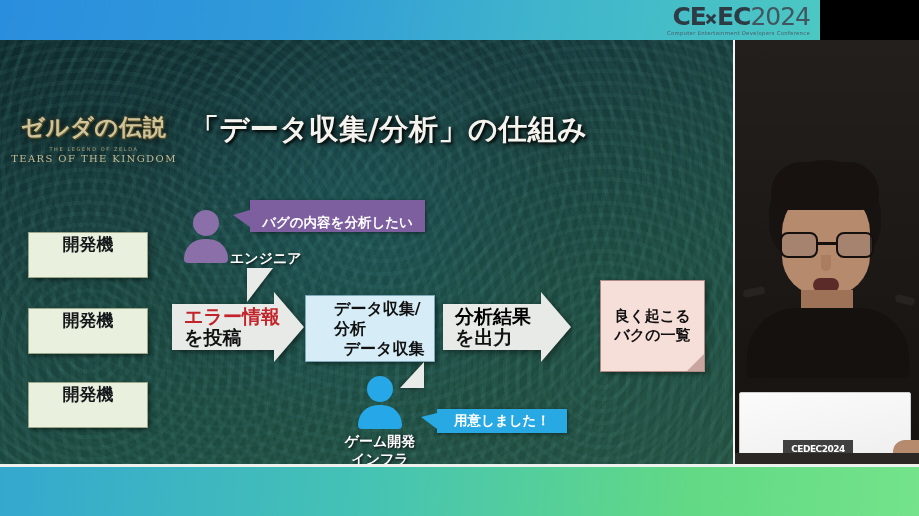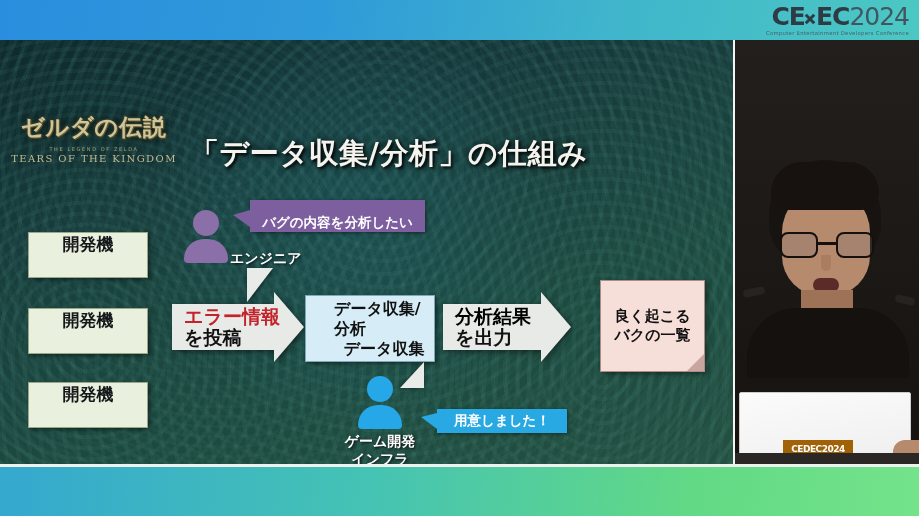--- a/index.html
+++ b/index.html
@@ -6,21 +6,21 @@
   html, body {
     width: 919px; height: 516px;
     overflow: hidden;
     font-family: "DejaVu Sans", "Liberation Sans", sans-serif;
     background: #000;
   }
   #stage { position: relative; width: 919px; height: 516px; }
 
   
   #topbar {
-    position: absolute; left: 0; top: 0; width: 919px; height: 40px;
+    position: absolute; left: 0; top: 0; width: 820px; height: 40px;
     background: linear-gradient(100deg, #2a8ede 0%, #2f9ad9 35%, #3fb4cc 65%, #4cc8c3 100%);
   }
   #topbar-logo {
     position: absolute; right: 10px; top: 4px;
     text-align: right; line-height: 1;
     color: #2b3a42;
   }
   .logo-main {
     font-size: 25px; font-weight: bold; letter-spacing: -1px;
     color: #2d3b44; white-space: nowrap;
@@ -86,21 +86,21 @@
     white-space:nowrap;
   }
   #zelda .zl-sub1 { font-size:5px; color:#a79c74; letter-spacing:1.6px; margin-top:3px; white-space:nowrap;}
   #zelda .zl-sub2 { font-size:10px; color:#c4bb91; letter-spacing:1.4px; margin-top:1px; white-space:nowrap; font-family:"DejaVu Serif", serif;}
 
   
   #slide-title {
     position:absolute; left:190px; top:70px; width:420px;
     font-size:29px; font-weight:bold; color:#f4f3ee;
     text-shadow: 0 0 8px rgba(0,0,0,0.9), 2px 2px 3px rgba(0,0,0,0.85);
-    white-space:nowrap; letter-spacing:0.5px;margin-top:24px;
+    white-space:nowrap; letter-spacing:0.5px;
   }
 
   
   .devbox {
     position:absolute; width:120px; height:46px;
     background:#eaf0de; border:1px solid #9aa889;
     display:flex; align-items:flex-start; justify-content:center;
     font-size:17px; font-weight:bold; color:#15181a;
     box-shadow: 2px 2px 4px rgba(0,0,0,0.45);
   }
@@ -294,21 +294,21 @@
   }
   .mic-l { position:absolute; left:8px; top:248px; width:22px; height:8px; background:#272320; border-radius:4px; transform:rotate(-12deg);}
   .mic-r { position:absolute; right:4px; top:256px; width:20px; height:8px; background:#272320; border-radius:4px; transform:rotate(14deg);}
   .laptop-lid {
     position:absolute; left:4px; top:352px; width:172px; height:104px;
     background: linear-gradient(170deg,#fbfbfb 0%, #f1f1f1 60%, #dcdcdc 100%);
     border:1px solid #cdcdcd; border-radius:2px;
   }
   .laptop-sticker {
     position:absolute; left:48px; top:400px; width:70px; height:17px;
-    background:#a16207; display:flex; align-items:center; justify-content:center;
+    background:#404040; display:flex; align-items:center; justify-content:center;
   }
   .laptop-sticker span { font-size:9px; font-weight:bold; color:#fff; letter-spacing:-0.5px; }
   .hand { position:absolute; right:0px; top:400px; width:26px; height:40px; background:#b58a6d; border-radius:12px 0 0 12px;}
   .table-edge { position:absolute; left:0; bottom:0; width:184px; height:14px; background:#2b2724;}
 
   
   #vid-sep { position:absolute; left:733px; top:40px; width:2px; height:427px; background:#f3f6f3; }
 </style>
 </head>
 <body>

